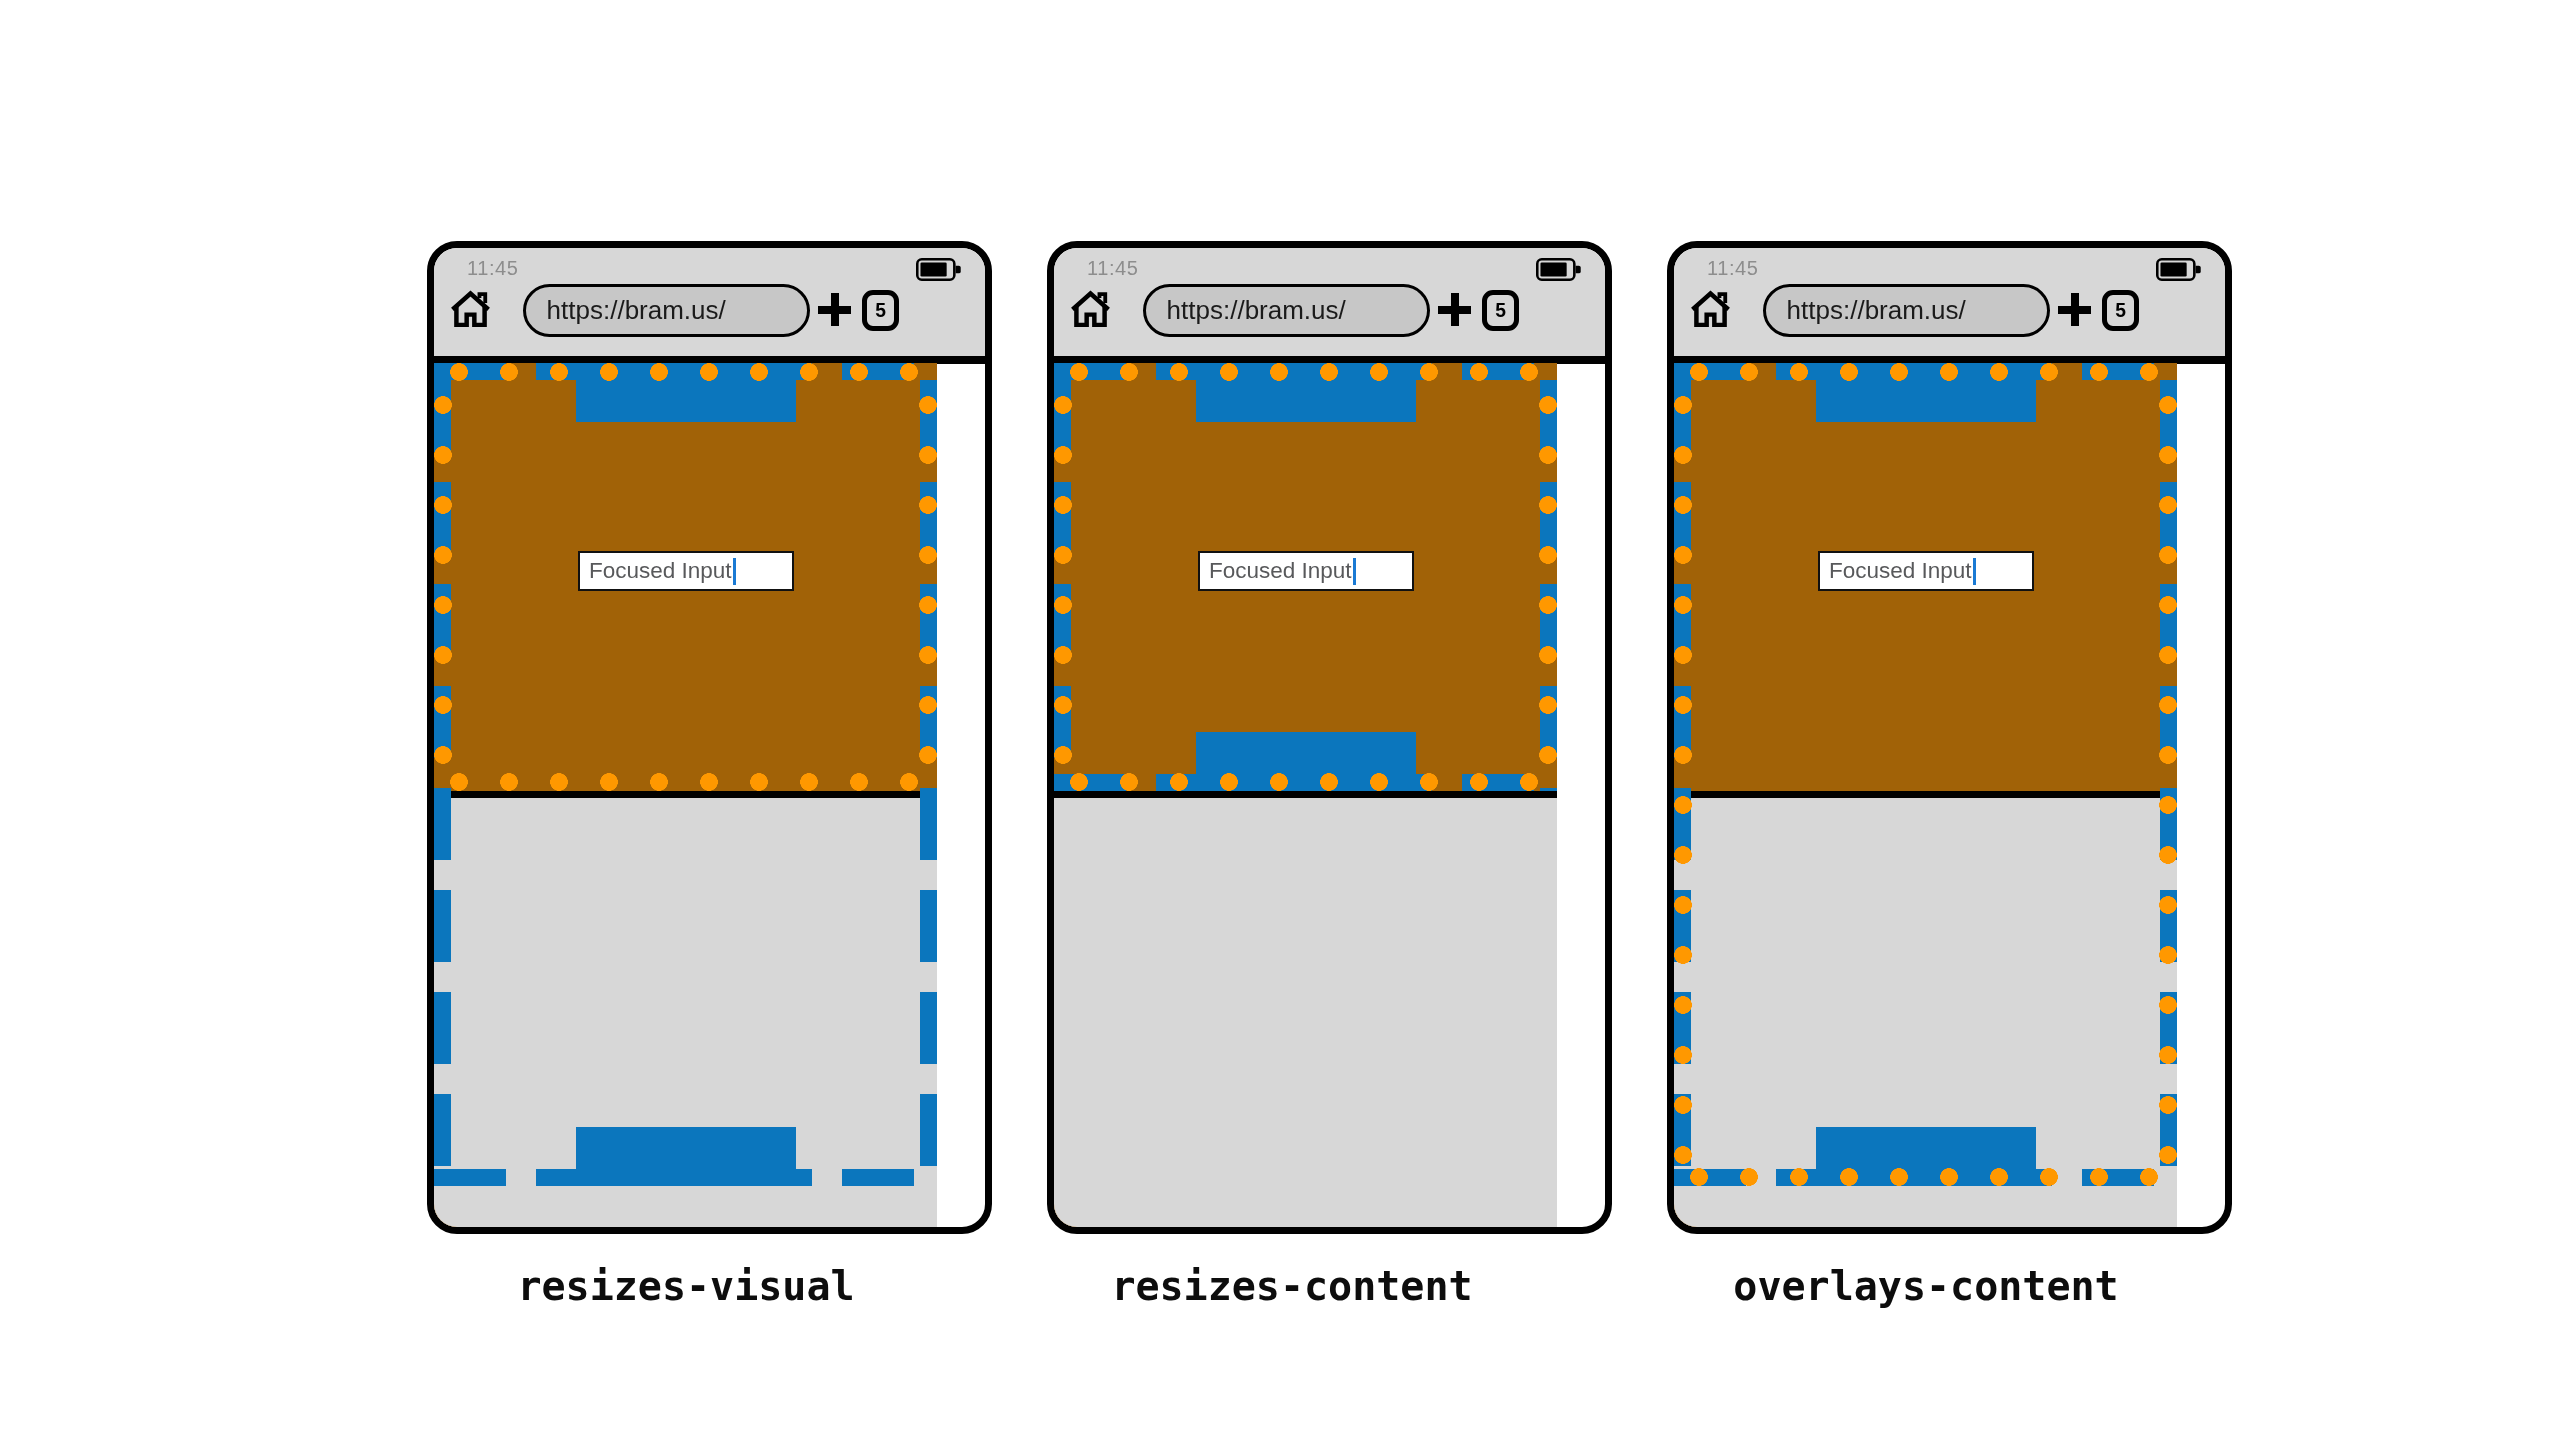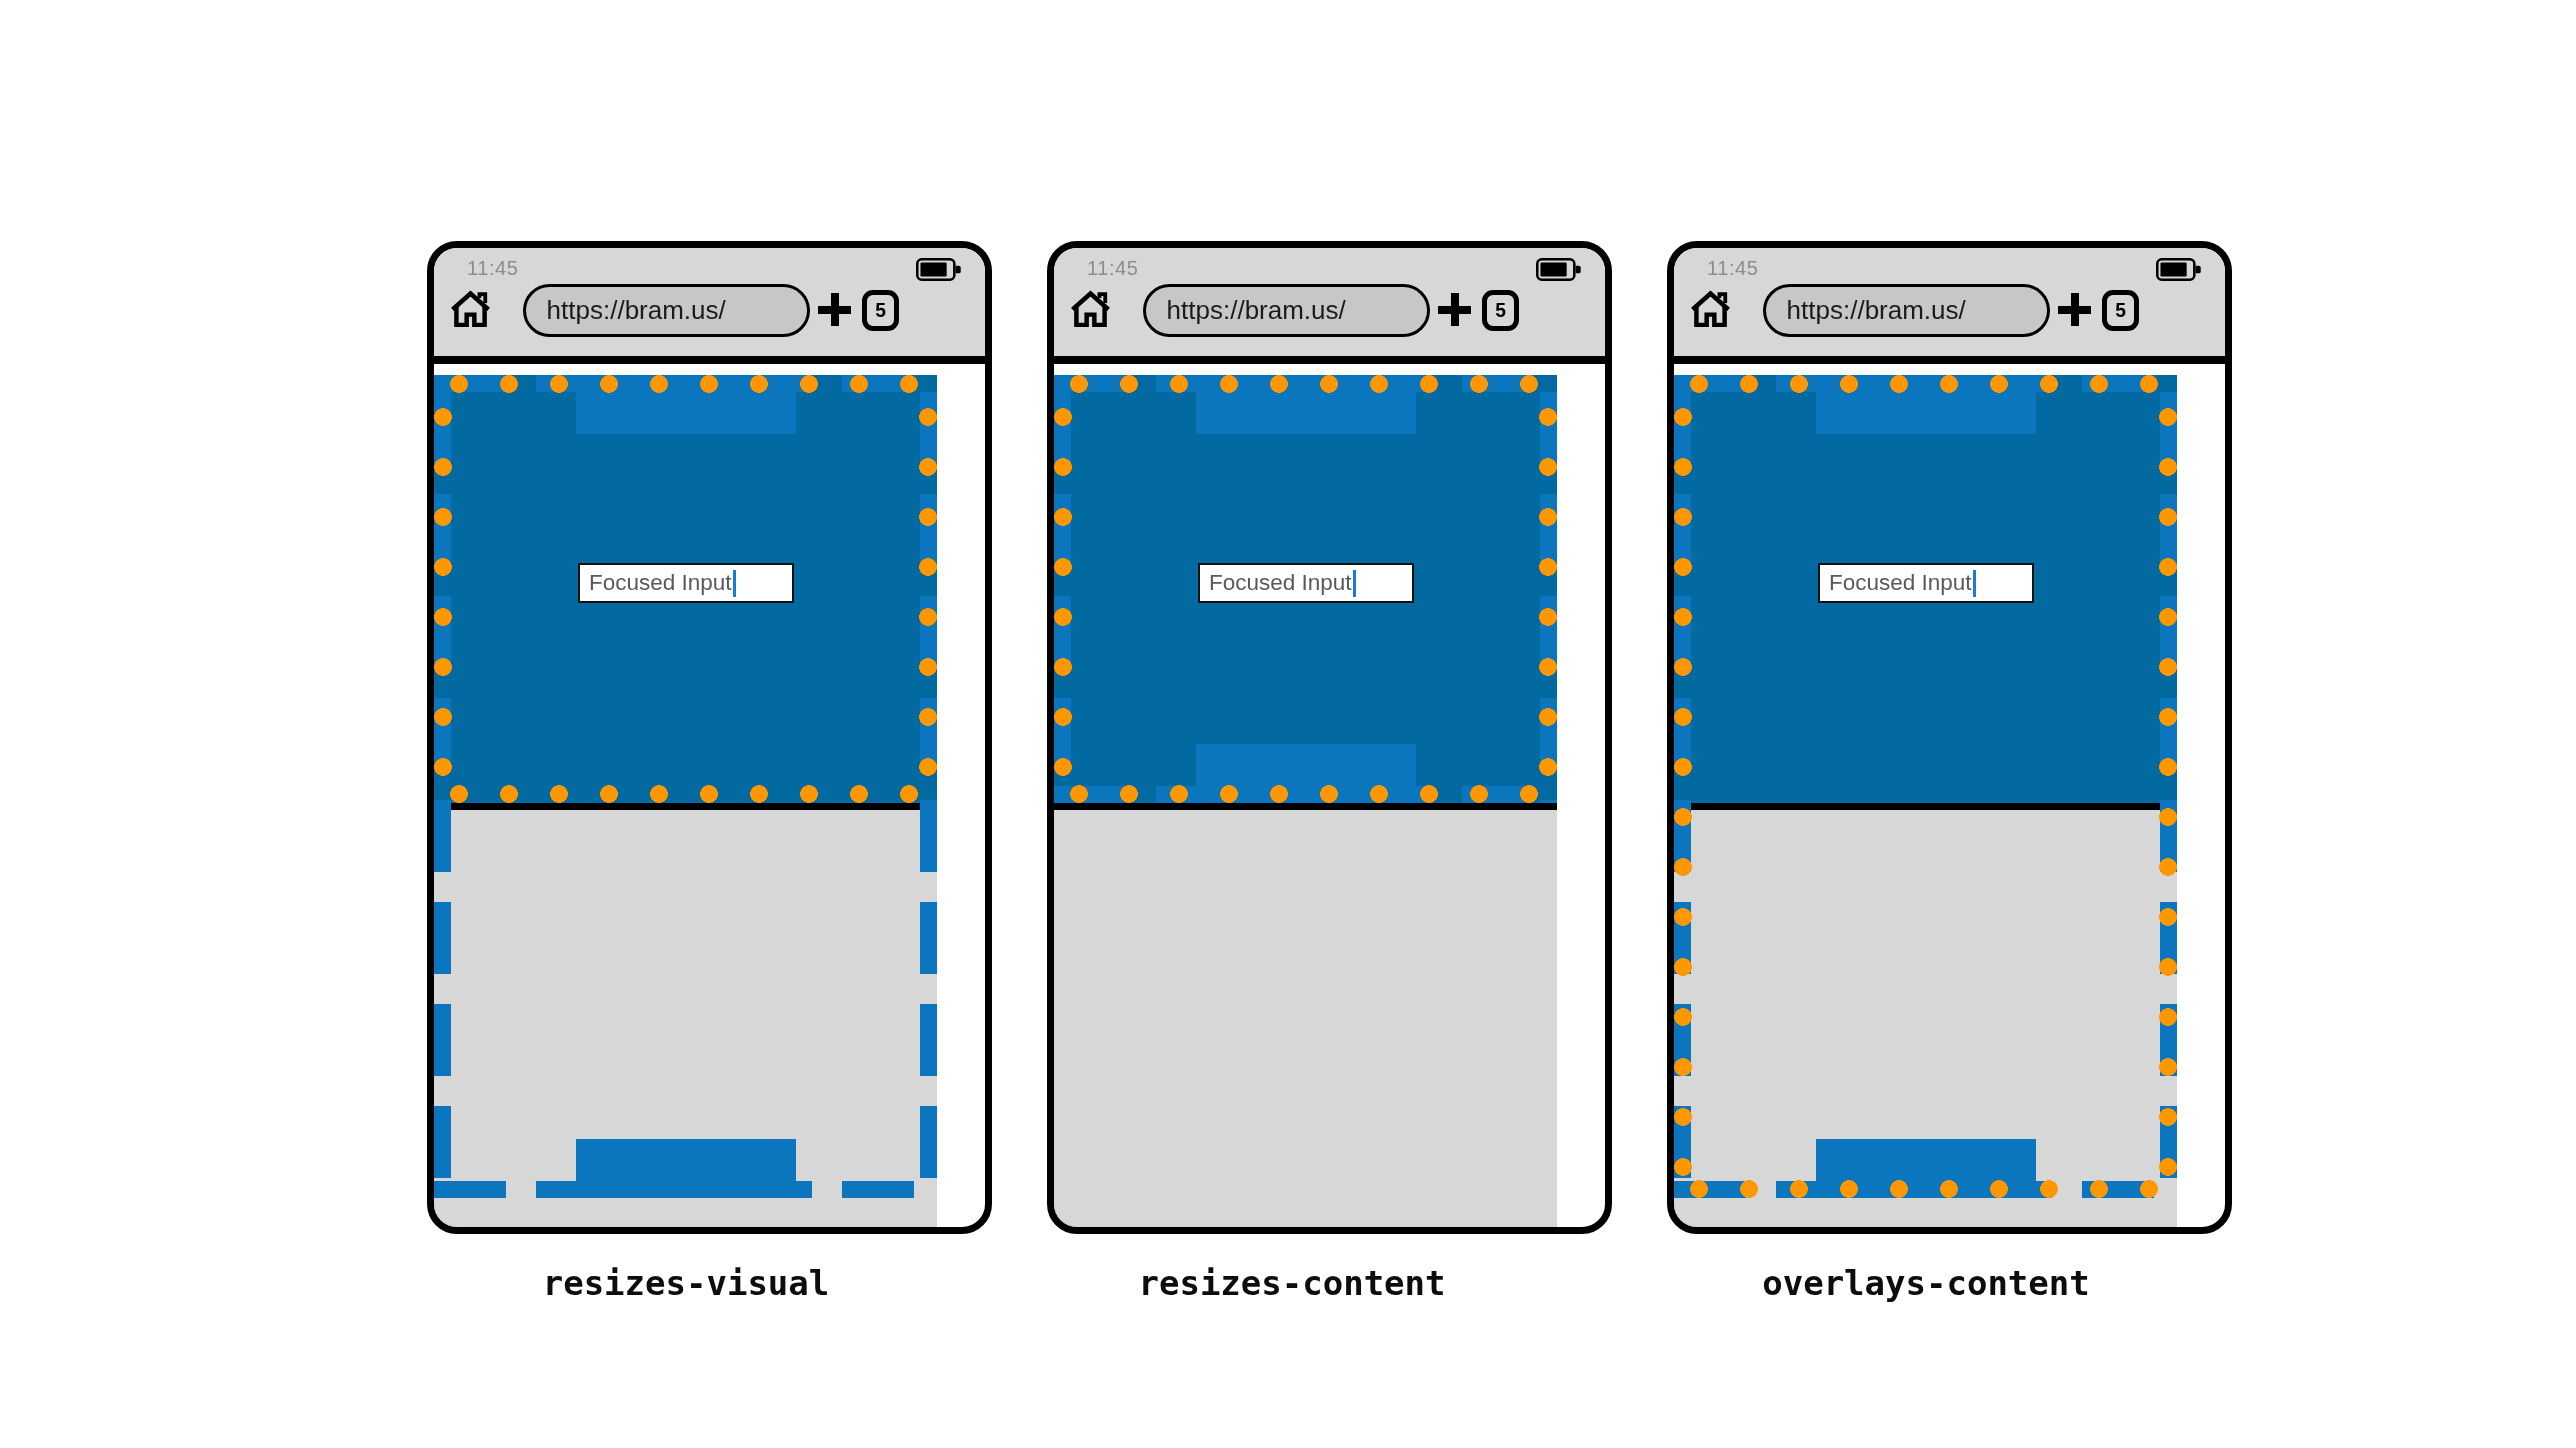--- a/index.html
+++ b/index.html
@@ -42,21 +42,21 @@
   .plus .pv{position:absolute;left:13px;top:0;width:8.4px;height:33px;background:var(--ink);}
   .tabbtn{
     position:absolute;left:428px;top:42px;width:27px;height:31px;
     border:5.2px solid var(--ink);border-radius:11px;background:var(--chrome);
     display:flex;align-items:center;justify-content:center;
     font-size:19.3px;font-weight:700;color:var(--ink);
   }
   .separator{position:absolute;top:108px;left:0;right:0;height:7.7px;background:var(--ink);}
 
   
-  .viewport{position:absolute;top:115px;left:0;width:503px;height:864px;background:#0369a1;margin-top:12px;}
+  .viewport{position:absolute;top:115px;left:0;width:503px;height:864px;background:#a16207;}
 
   .keyboard{
     position:absolute;top:428px;left:0;width:100%;height:437px;
     background:var(--chrome);border-top:7.7px solid var(--ink);
     box-sizing:border-box;z-index:2;
   }
 
   
   .layout-vp{position:absolute;top:0;left:0;width:100%;z-index:3;pointer-events:none;}
   .mode-resizes-visual  .layout-vp{height:823px;}
@@ -104,21 +104,21 @@
     background:#fff;border:2.6px solid #111;box-sizing:border-box;z-index:6;
     display:flex;align-items:center;padding-left:9px;
     font-size:22.5px;color:#58595b;white-space:nowrap;
   }
   .caret{display:inline-block;width:3.2px;height:27px;background:#1a7ad4;margin-left:1.3px;}
 
   
   .phone-label{
     position:absolute;top:1263px;width:518px;text-align:center;
     font-family:"DejaVu Sans Mono","Liberation Mono",monospace;
-    font-size:34px;font-weight:700;color:#0d0d0d;
+    font-size:40px;font-weight:700;color:#0d0d0d;
   }
   .label-1{left:427px}
   .label-2{left:1033px}
   .label-3{left:1667px}
 </style>
 </head>
 <body>
 
 <div class="phone phone-1 mode-resizes-visual">
   <div class="chrome">

